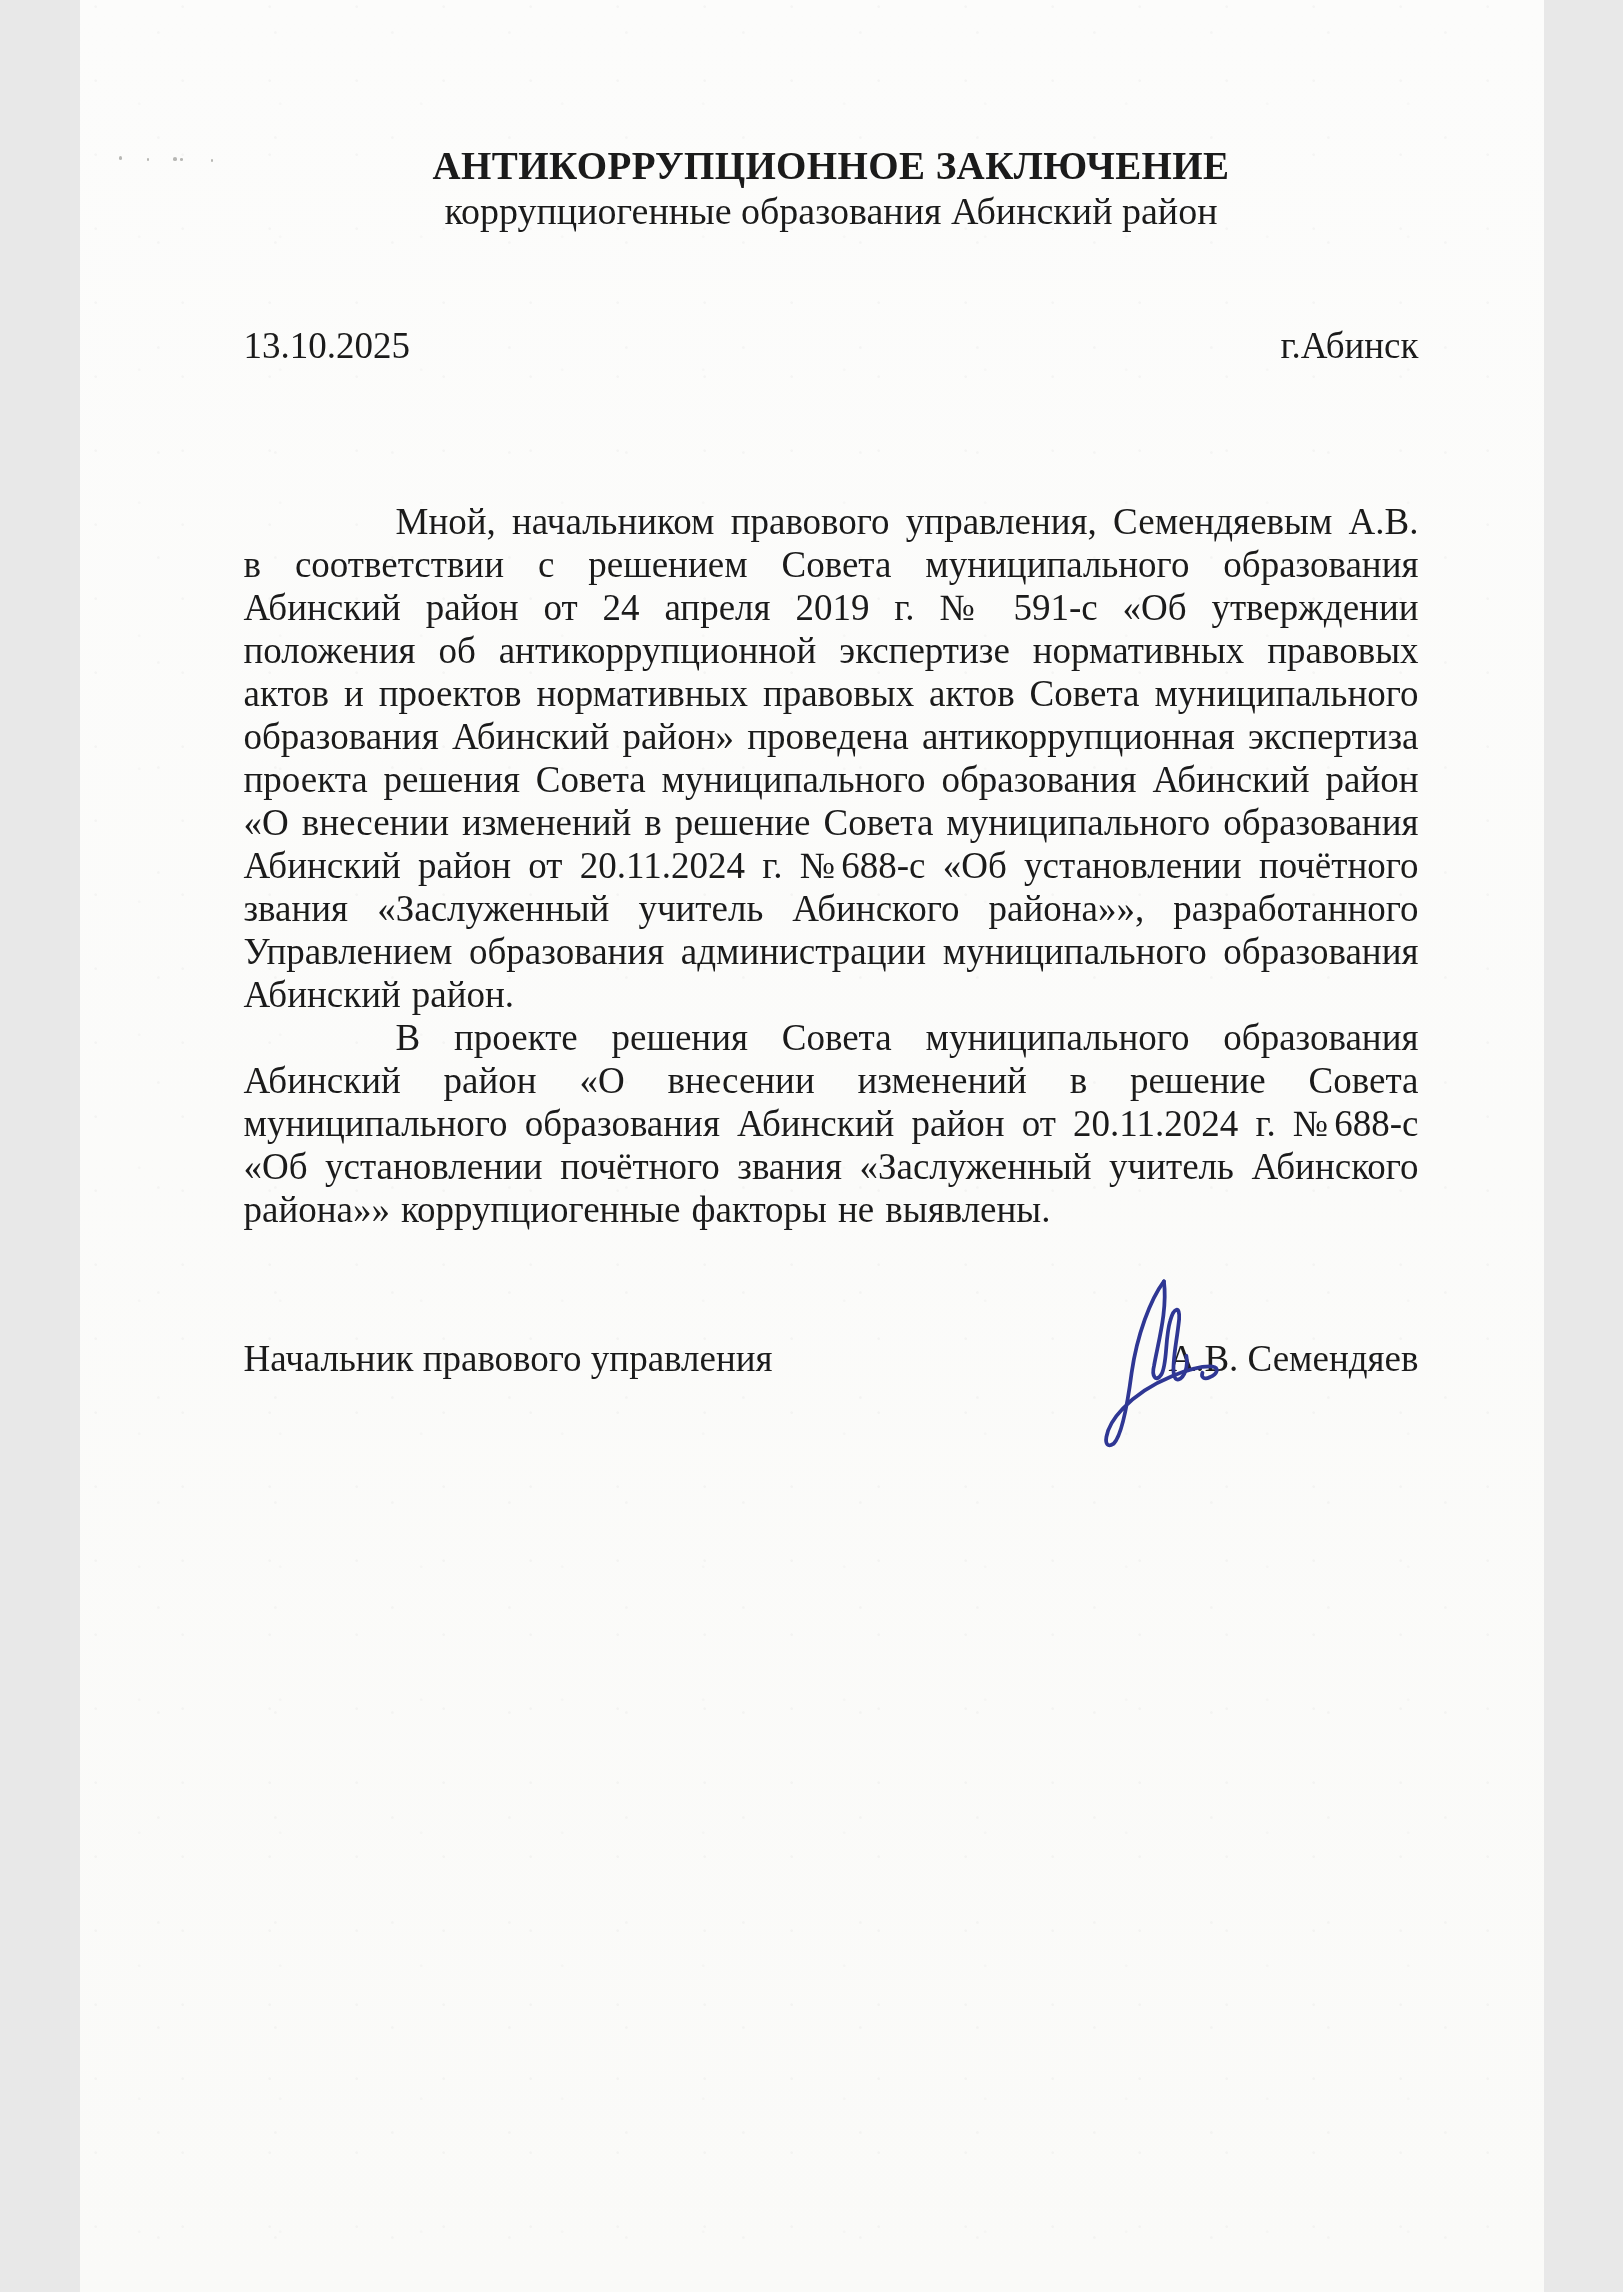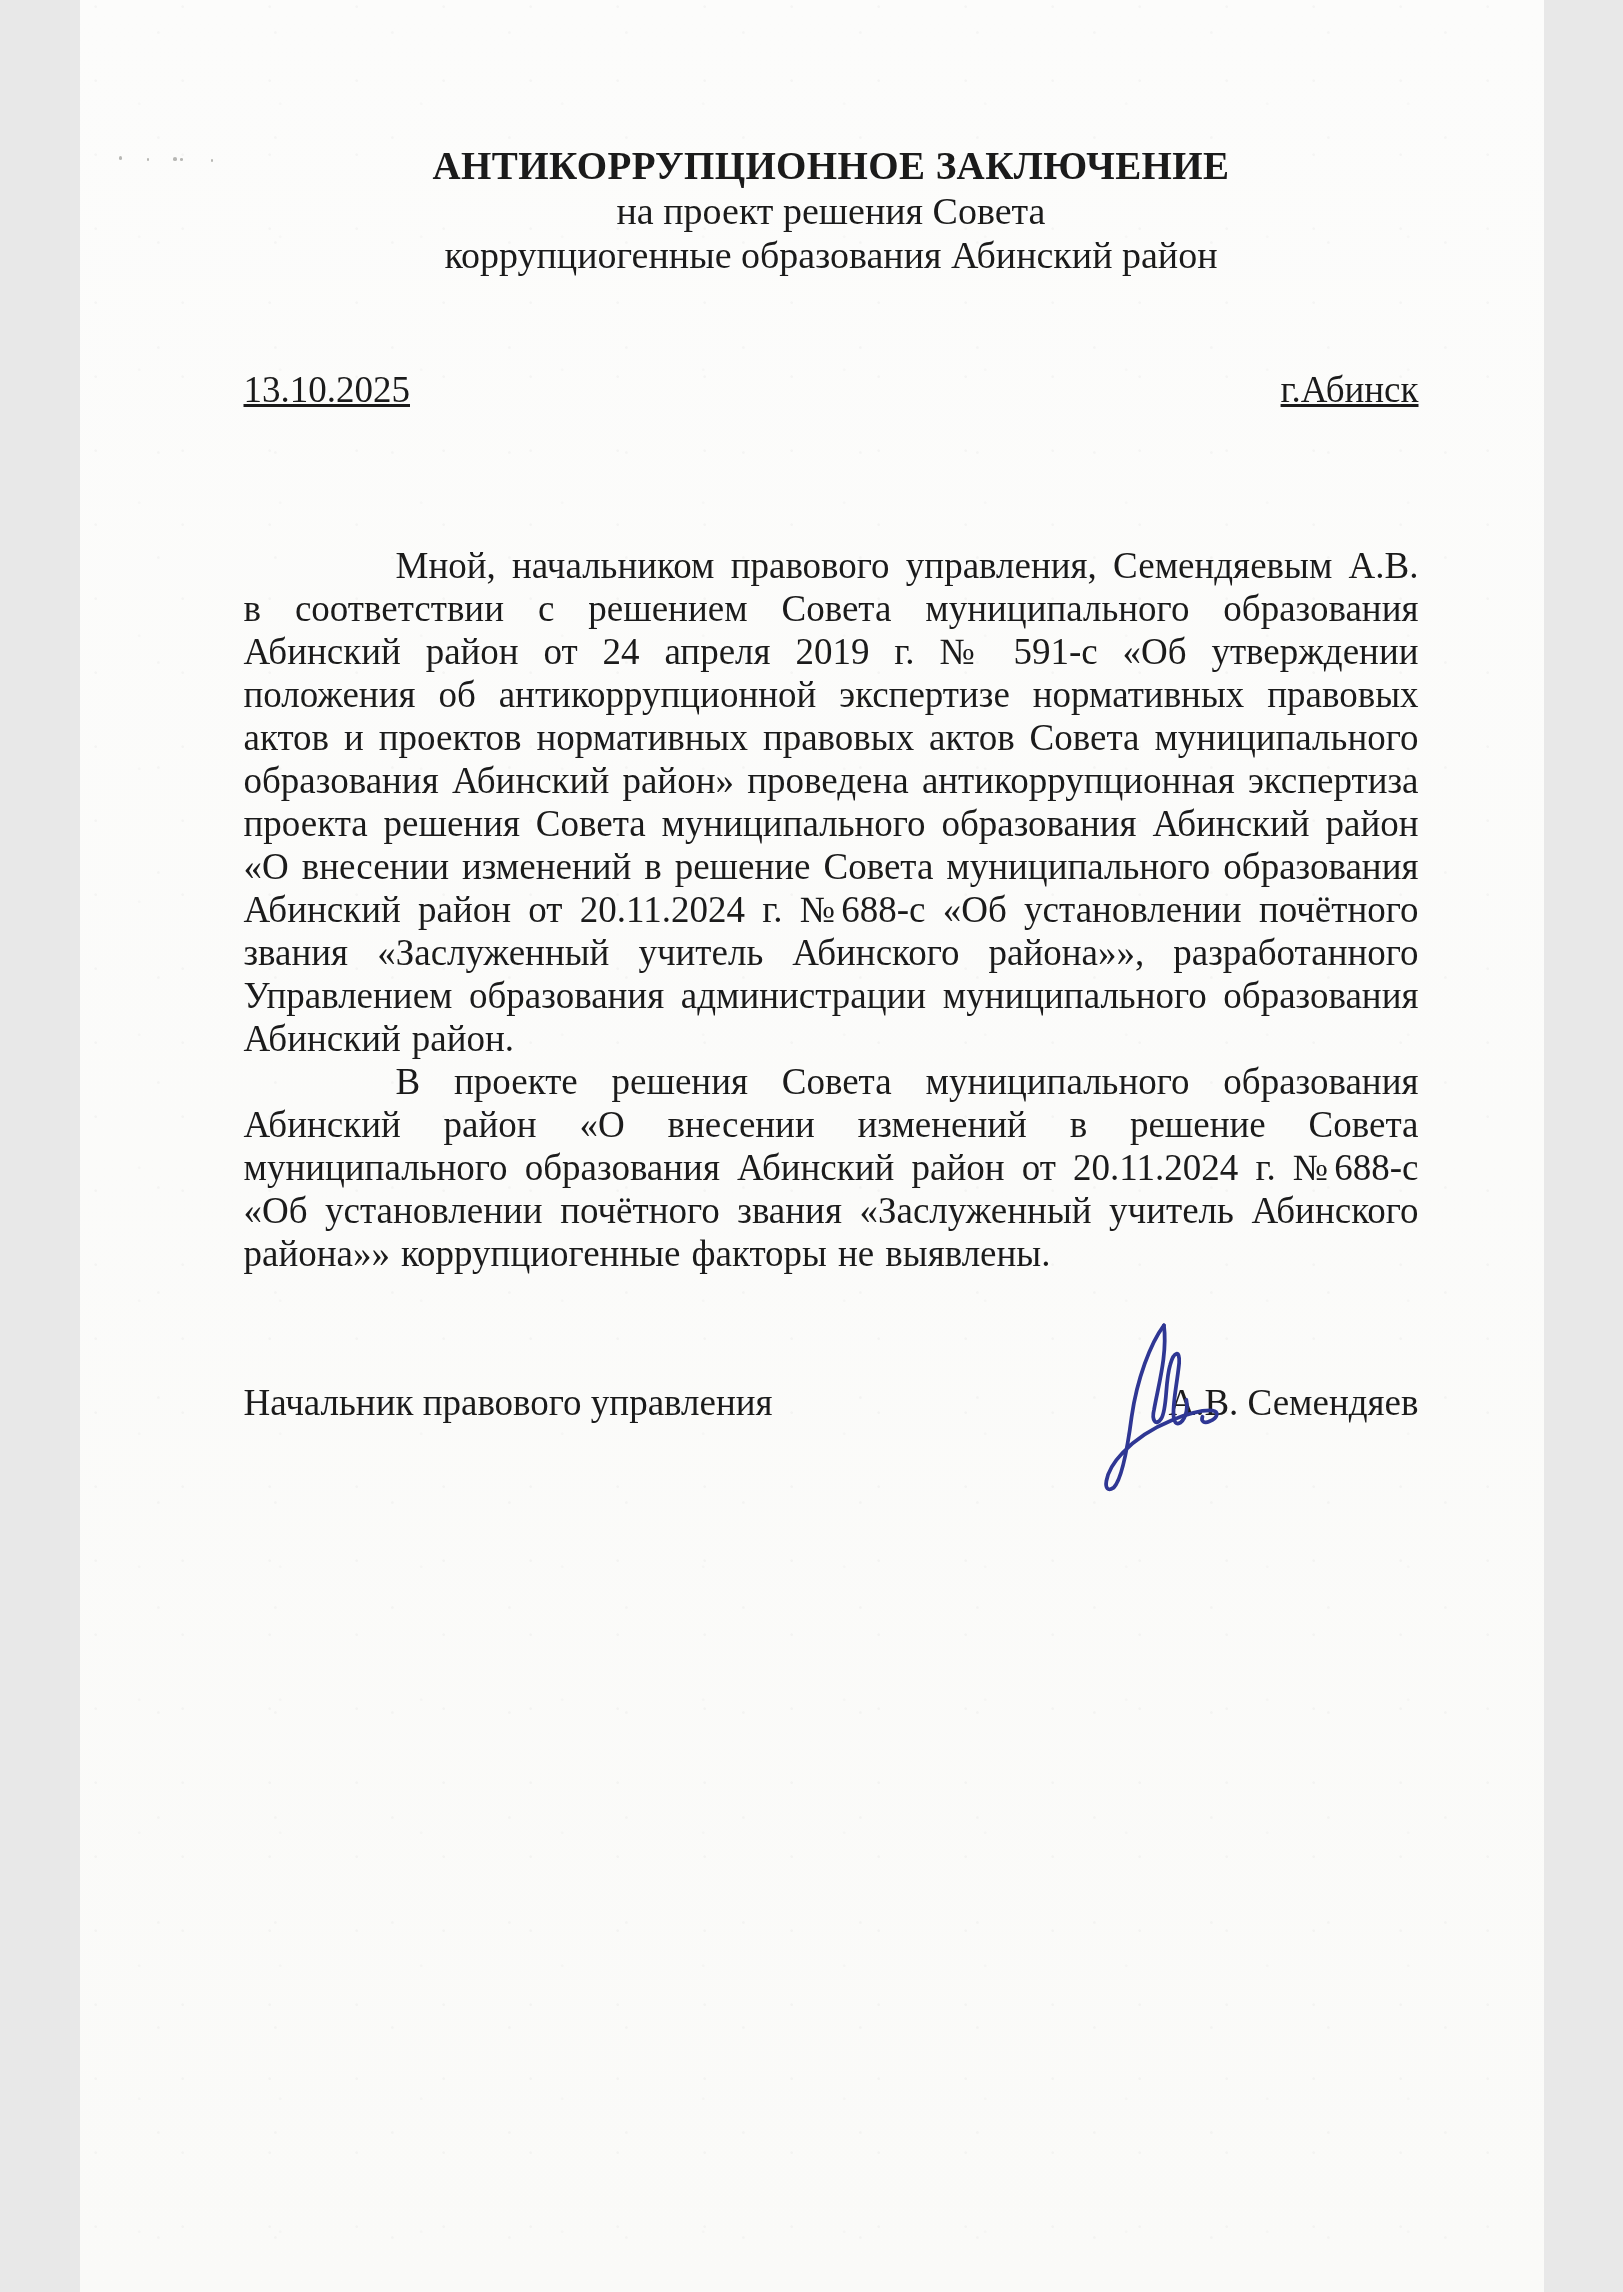--- a/index.html
+++ b/index.html
@@ -41,21 +41,20 @@
     line-height: 44px;
     font-weight: normal;
   }
   .dateline {
     margin-top: 91px;
     display: flex;
     justify-content: space-between;
     align-items: baseline;
     font-size: 37px;
     line-height: 43px;
-    text-decoration: underline;
   }
   .body-text {
     margin-top: 133px;
   }
   .body-text p {
     margin: 0;
     font-size: 37px;
     line-height: 43px;
     text-align: justify;
     text-indent: 152px;
@@ -94,21 +93,20 @@
   <span class="speck" style="left:39px; top:156px; width:3.6px; height:3.6px;"></span>
   <span class="speck" style="left:67px; top:158px; width:2.7px; height:2.7px;"></span>
   <span class="speck" style="left:93px; top:157px; width:4.5px; height:3.6px;"></span>
   <span class="speck" style="left:100px; top:158px; width:3.6px; height:2.7px;"></span>
   <span class="speck" style="left:131px; top:159px; width:2.7px; height:2.7px;"></span>
 
   <div class="content">
 
     <div class="doc-title">
       <div class="t1">АНТИКОРРУПЦИОННОЕ ЗАКЛЮЧЕНИЕ</div>
-      <div class="t2">на проект решения Совета</div>
       <div class="t3">коррупциогенные образования Абинский район</div>
     </div>
 
     <div class="dateline">
       <span>13.10.2025</span>
       <span>г.Абинск</span>
     </div>
 
     <div class="body-text">
       <p>Мной, начальником правового управления, Семендяевым А.В. в соответствии с решением Совета муниципального образования Абинский район от 24 апреля 2019 г. № 591-с «Об утверждении положения об антикоррупционной экспертизе нормативных правовых актов и проектов нормативных правовых актов Совета муниципального образования Абинский район» проведена антикоррупционная экспертиза проекта решения Совета муниципального образования Абинский район «О внесении изменений в решение Совета муниципального образования Абинский район от 20.11.2024 г. №688-с «Об установлении почётного звания «Заслуженный учитель Абинского района»», разработанного Управлением образования администрации муниципального образования Абинский район.</p>

